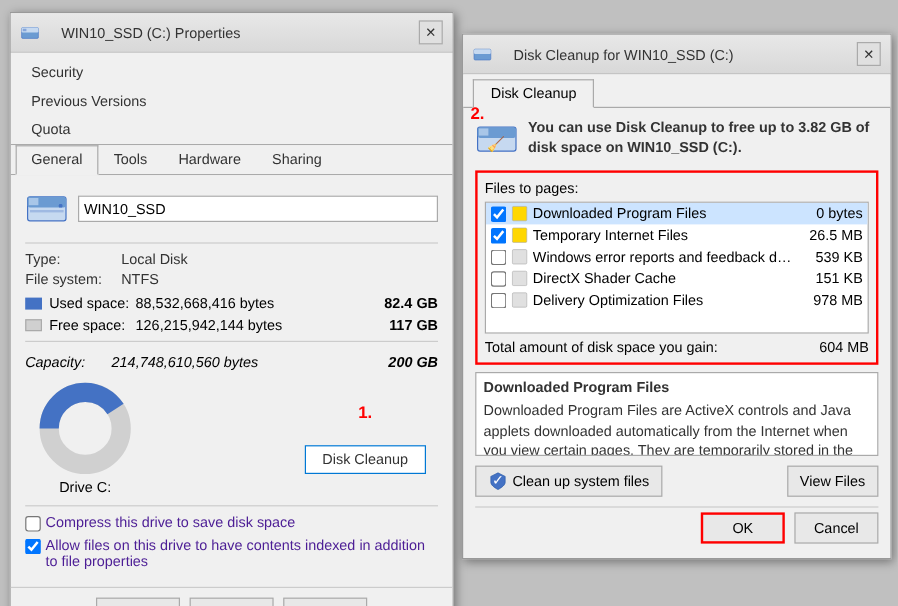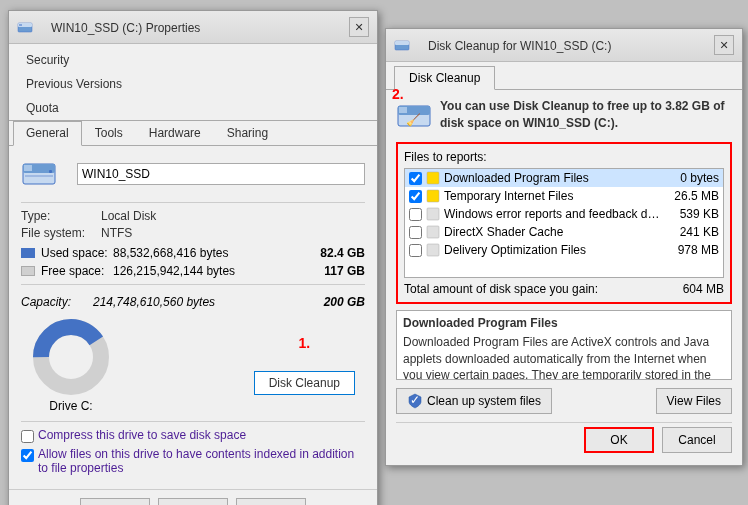--- a/index.html
+++ b/index.html
@@ -75,21 +75,21 @@
     
     .props-content {
       padding: 10px 12px;
       background: #f0f0f0;
     }
 
     
     .drive-name-row {
       display: flex;
       align-items: center;
-      gap: 20px;
+      gap: 8px;
       margin-bottom: 10px;
     }
     .drive-icon {
       width: 36px;
       height: 36px;
     }
     .drive-name-input {
       flex: 1;
       height: 22px;
       border: 1px solid #aaa;
@@ -524,21 +524,21 @@
         <rect x="2" y="8" width="32" height="20" rx="2" fill="#c6d9f0" stroke="#4472c4" stroke-width="1"></rect>
         <rect x="2" y="8" width="32" height="9" rx="2" fill="#6b9bd2"></rect>
         <rect x="3" y="9" width="8" height="6" fill="#a8c6e8"></rect>
 
         <text x="18" y="26" font-size="10" fill="#4472c4" text-anchor="middle">🧹</text>
       </svg>
       <span class="cleanup-desc">You can use Disk Cleanup to free up to 3.82 GB of disk space on WIN10_SSD (C:).</span>
     </div>
 
     <div class="files-box">
-      <div class="files-box-label">Files to reports:</div>
+      <div class="files-box-label">Files to pages:</div>
       <div class="files-list" id="files-list">
           <div class="file-item selected">
             <input type="checkbox" checked="" style="">
             <svg width="14" height="14" viewBox="0 0 14 14">
               <rect x="1" y="1" width="12" height="12" rx="1" fill="#ffd700" stroke="#aaa" stroke-width="0.5"></rect>
             </svg>
             <span class="file-item-name">Downloaded Program Files</span>
             <span class="file-item-size">0 bytes</span>
           </div>
           <div class="file-item">
@@ -556,21 +556,21 @@
             </svg>
             <span class="file-item-name">Windows error reports and feedback di...</span>
             <span class="file-item-size">539 KB</span>
           </div>
           <div class="file-item">
             <input type="checkbox" style="">
             <svg width="14" height="14" viewBox="0 0 14 14">
               <rect x="1" y="1" width="12" height="12" rx="1" fill="#e0e0e0" stroke="#aaa" stroke-width="0.5"></rect>
             </svg>
             <span class="file-item-name">DirectX Shader Cache</span>
-            <span class="file-item-size">241 KB</span>
+            <span class="file-item-size">151 KB</span>
           </div>
           <div class="file-item">
             <input type="checkbox" style="">
             <svg width="14" height="14" viewBox="0 0 14 14">
               <rect x="1" y="1" width="12" height="12" rx="1" fill="#e0e0e0" stroke="#aaa" stroke-width="0.5"></rect>
             </svg>
             <span class="file-item-name">Delivery Optimization Files</span>
             <span class="file-item-size">978 MB</span>
           </div>
         </div>

